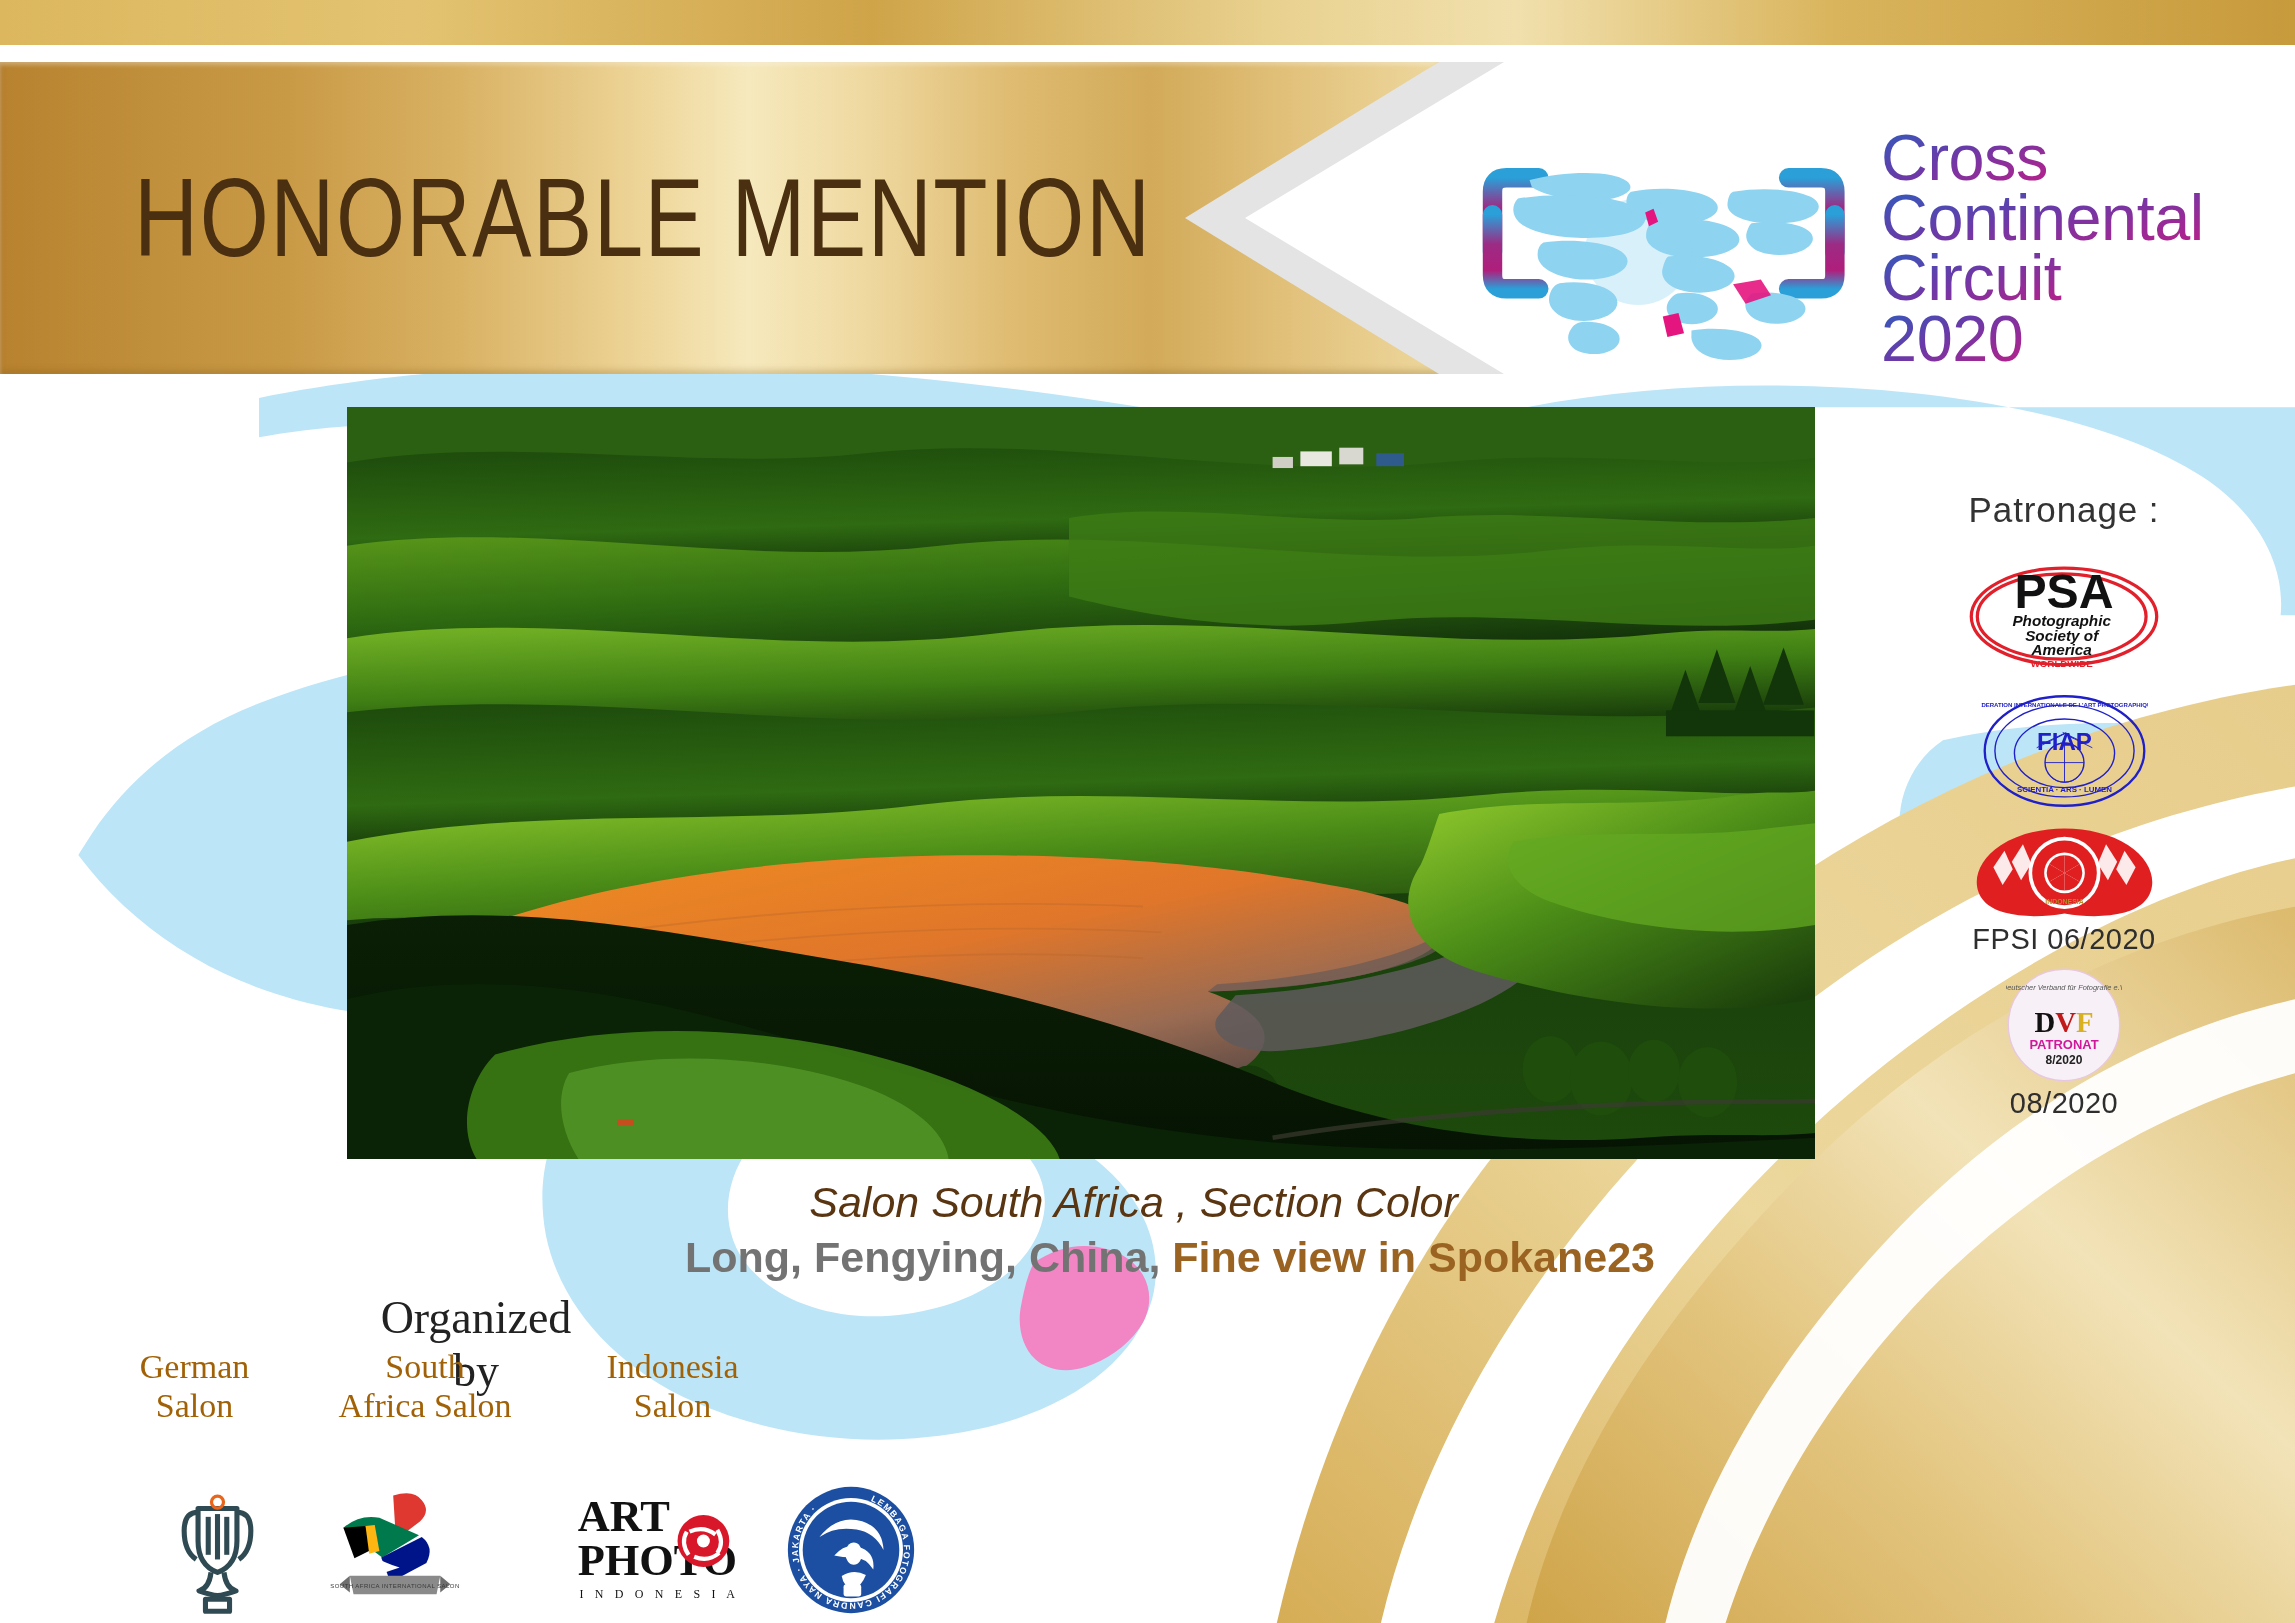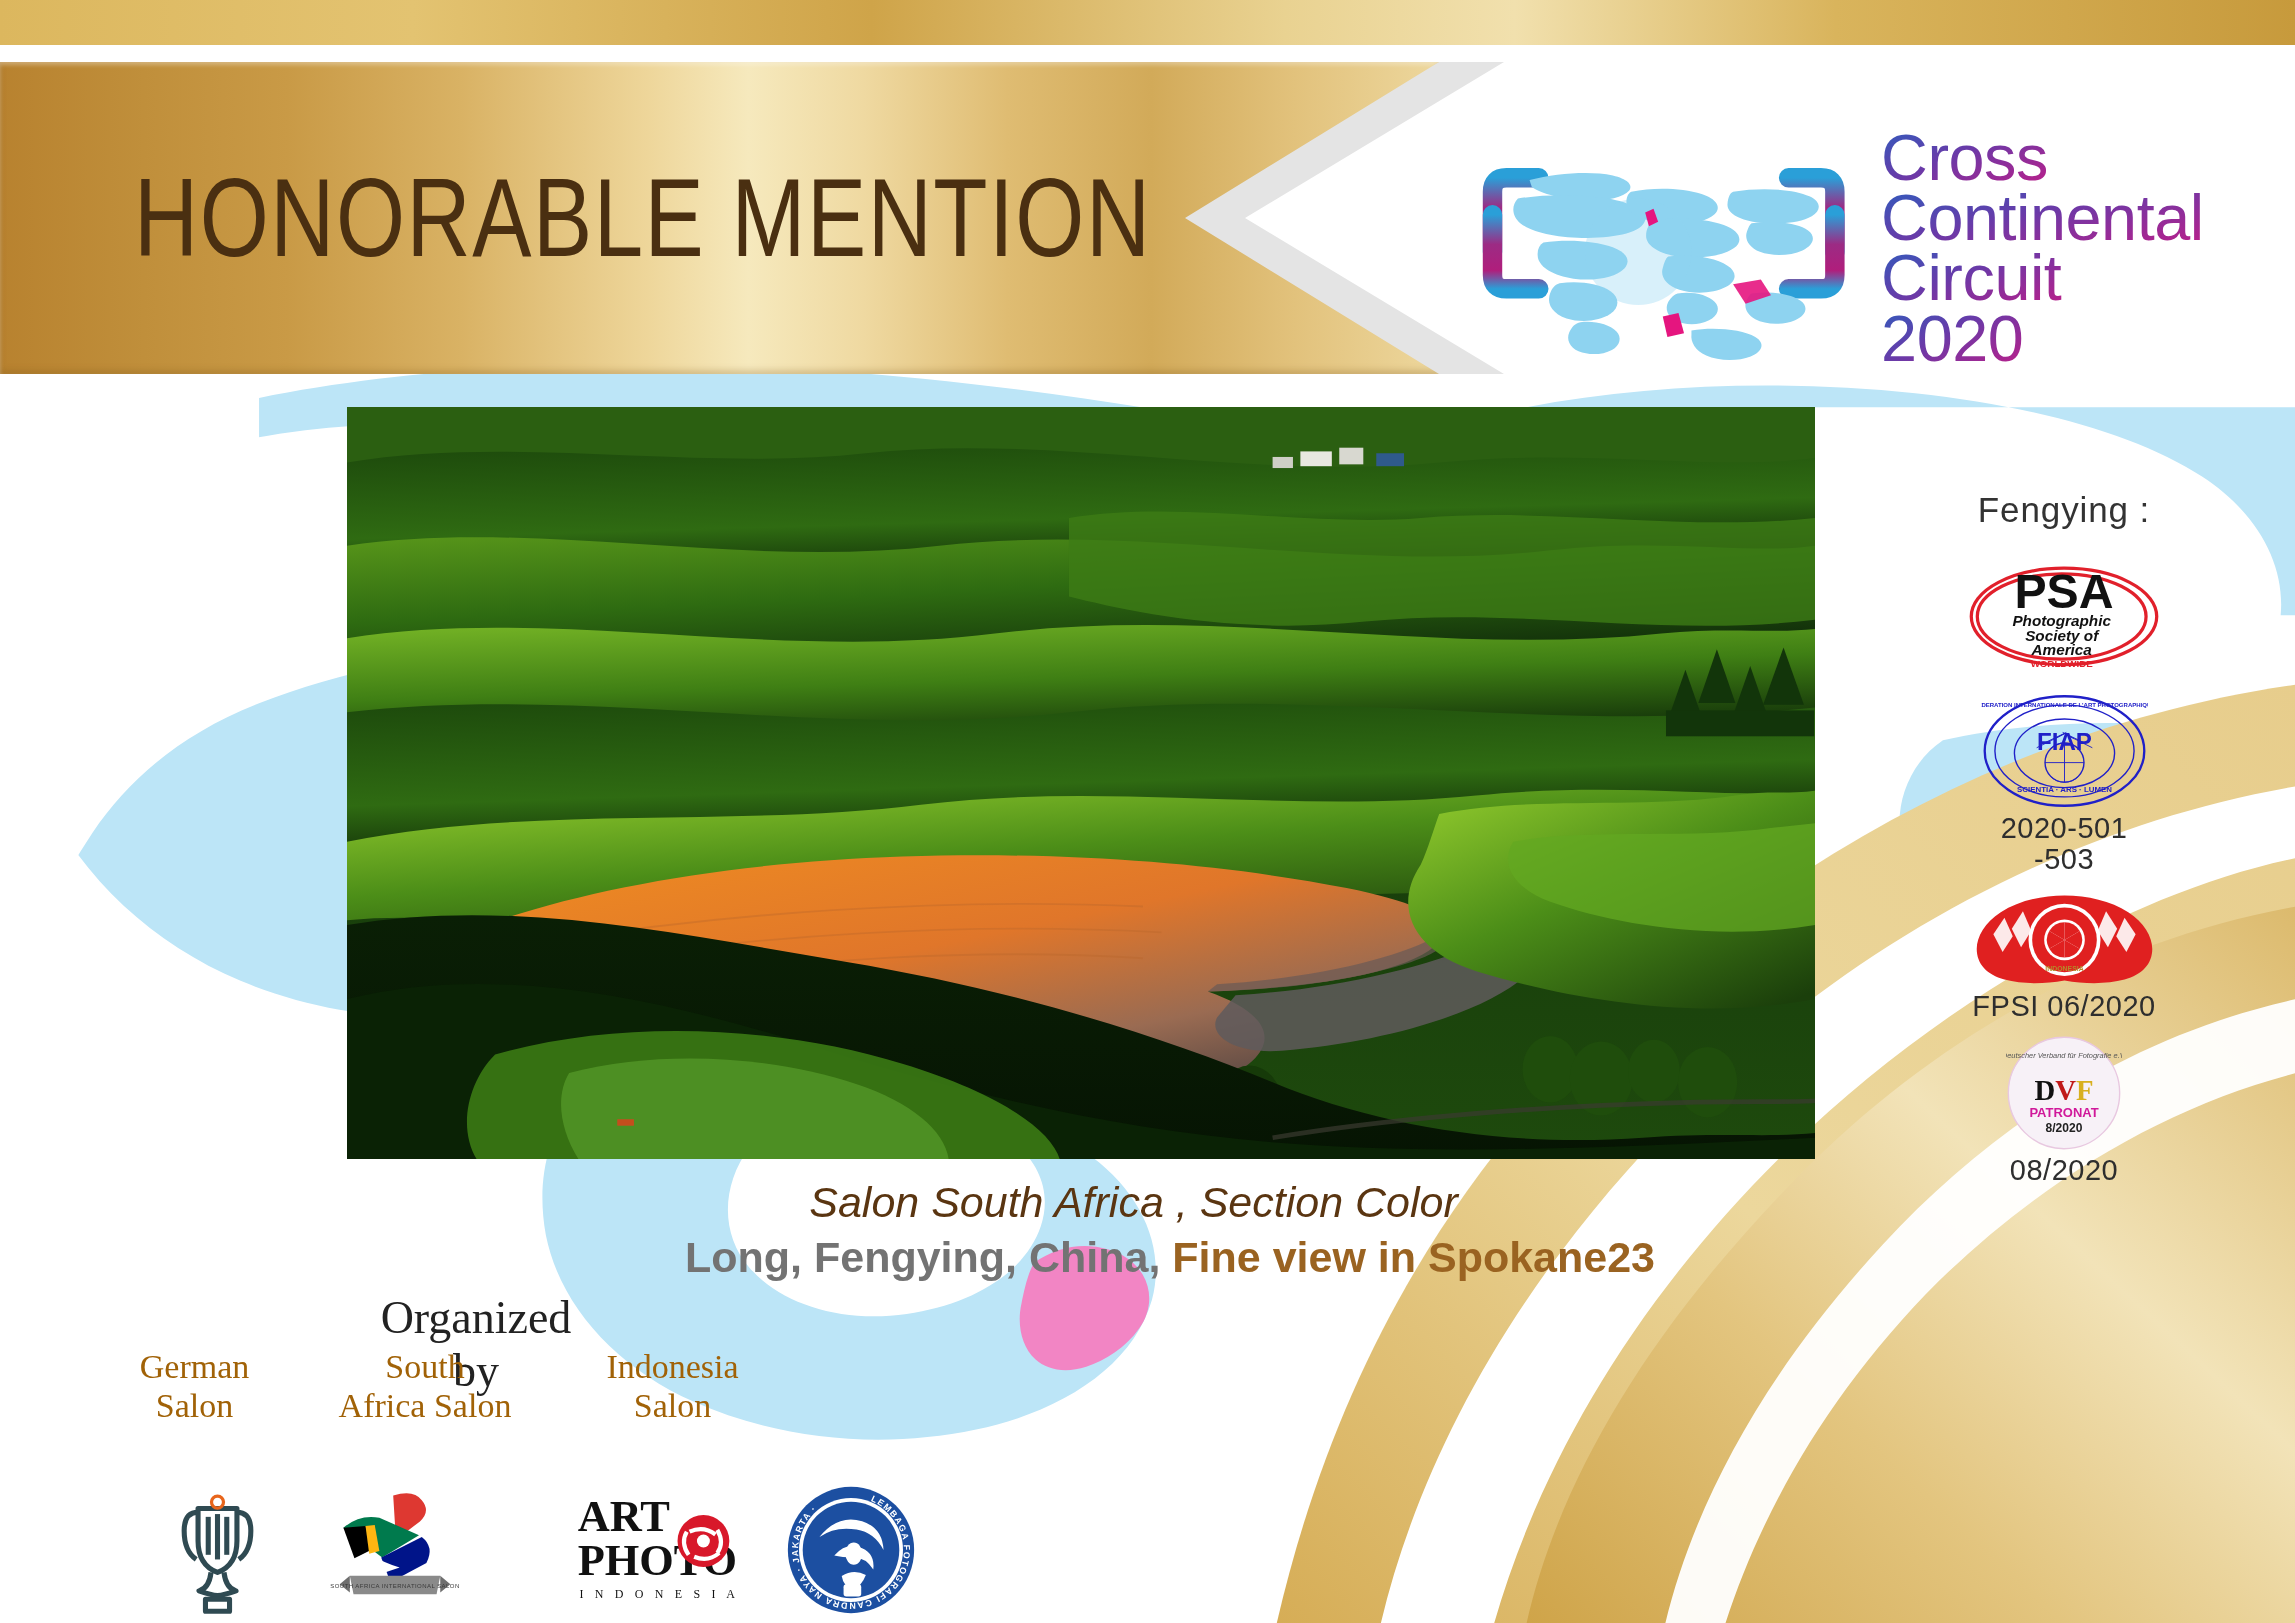--- a/index.html
+++ b/index.html
@@ -390,21 +390,21 @@
   </svg>
 </div>
 
 <div class="cap1">Salon South Africa , Section Color</div>
 <div class="cap2">
   <span class="part-a">Long, Fengying, China,</span>
   <span class="part-b">Fine view in Spokane23</span>
 </div>
 
 <div class="patron">
-  <div class="patron-title">Fengying :</div>
+  <div class="patron-title">Patronage :</div>
 
   <div class="patron-item">
     <svg class="badge-svg" width="204" height="116" viewBox="0 0 440 250">
       <g fill="none" stroke="#e1202b" stroke-width="7">
         <ellipse cx="220" cy="126" rx="200" ry="104"></ellipse>
         <ellipse cx="215" cy="126" rx="182" ry="92"></ellipse>
       </g>
       <text x="220" y="108" text-anchor="middle" font-size="104" font-weight="bold" font-family="'Liberation Sans',sans-serif" fill="#111">PSA</text>
       <text x="215" y="146" text-anchor="middle" font-size="33" font-style="italic" font-weight="bold" font-family="'Liberation Sans',sans-serif" fill="#111">Photographic</text>
       <text x="215" y="178" text-anchor="middle" font-size="33" font-style="italic" font-weight="bold" font-family="'Liberation Sans',sans-serif" fill="#111">Society of</text>
@@ -430,22 +430,20 @@
           <path d="M140,106 L182,86"></path>
         <path d="M160,98 L184,85"></path>
           <path d="M240,118 L180,88"></path>
         <path d="M220,106 L178,86"></path>
           <path d="M200,98 L176,85"></path>
       </g>
       <text x="180" y="122" text-anchor="middle" font-size="52" font-weight="bold" font-family="'Liberation Sans',sans-serif" fill="#2020c8">FIAP</text>
       <text x="180" y="214" text-anchor="middle" font-size="17" font-weight="bold" font-family="'Liberation Sans',sans-serif" fill="#2020c8">SCIENTIA · ARS · LUMEN</text>
       <text x="180" y="30" text-anchor="middle" font-size="13" font-weight="bold" font-family="'Liberation Sans',sans-serif" fill="#2020c8">FEDERATION INTERNATIONALE DE L'ART PHOTOGRAPHIQUE</text>
     </svg>
-    <div class="patron-code" style="white-space:pre-line">2020-501
--503</div>
   </div>
 
   <div class="patron-item" style="margin-top:14px">
     <svg class="badge-svg" width="185" height="97" viewBox="0 0 400 210">
       <g fill="#e02020">
         <path d="M200,12 C250,12 300,24 338,48 C372,70 390,100 390,128
                  C390,160 368,184 330,194 C292,204 246,204 200,196
                  C154,204 108,204 70,194 C32,184 10,160 10,128
                  C10,100 28,70 62,48 C100,24 150,12 200,12 Z"></path>
       </g>

